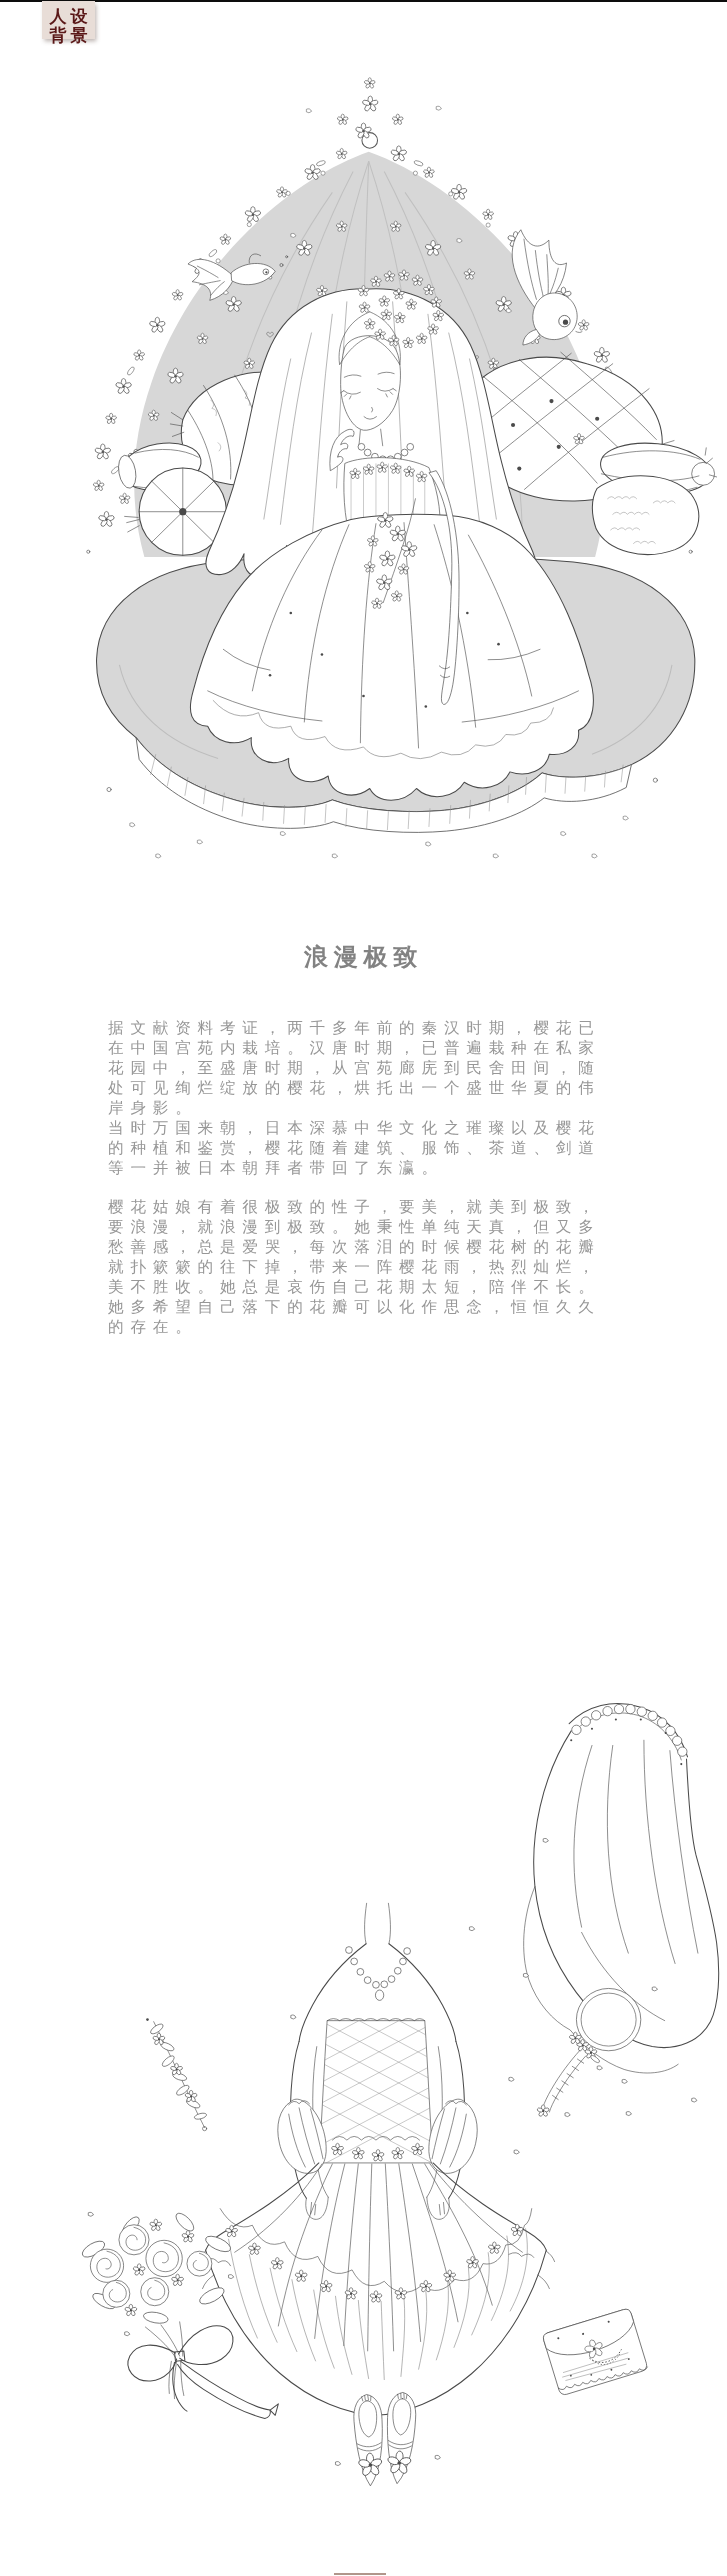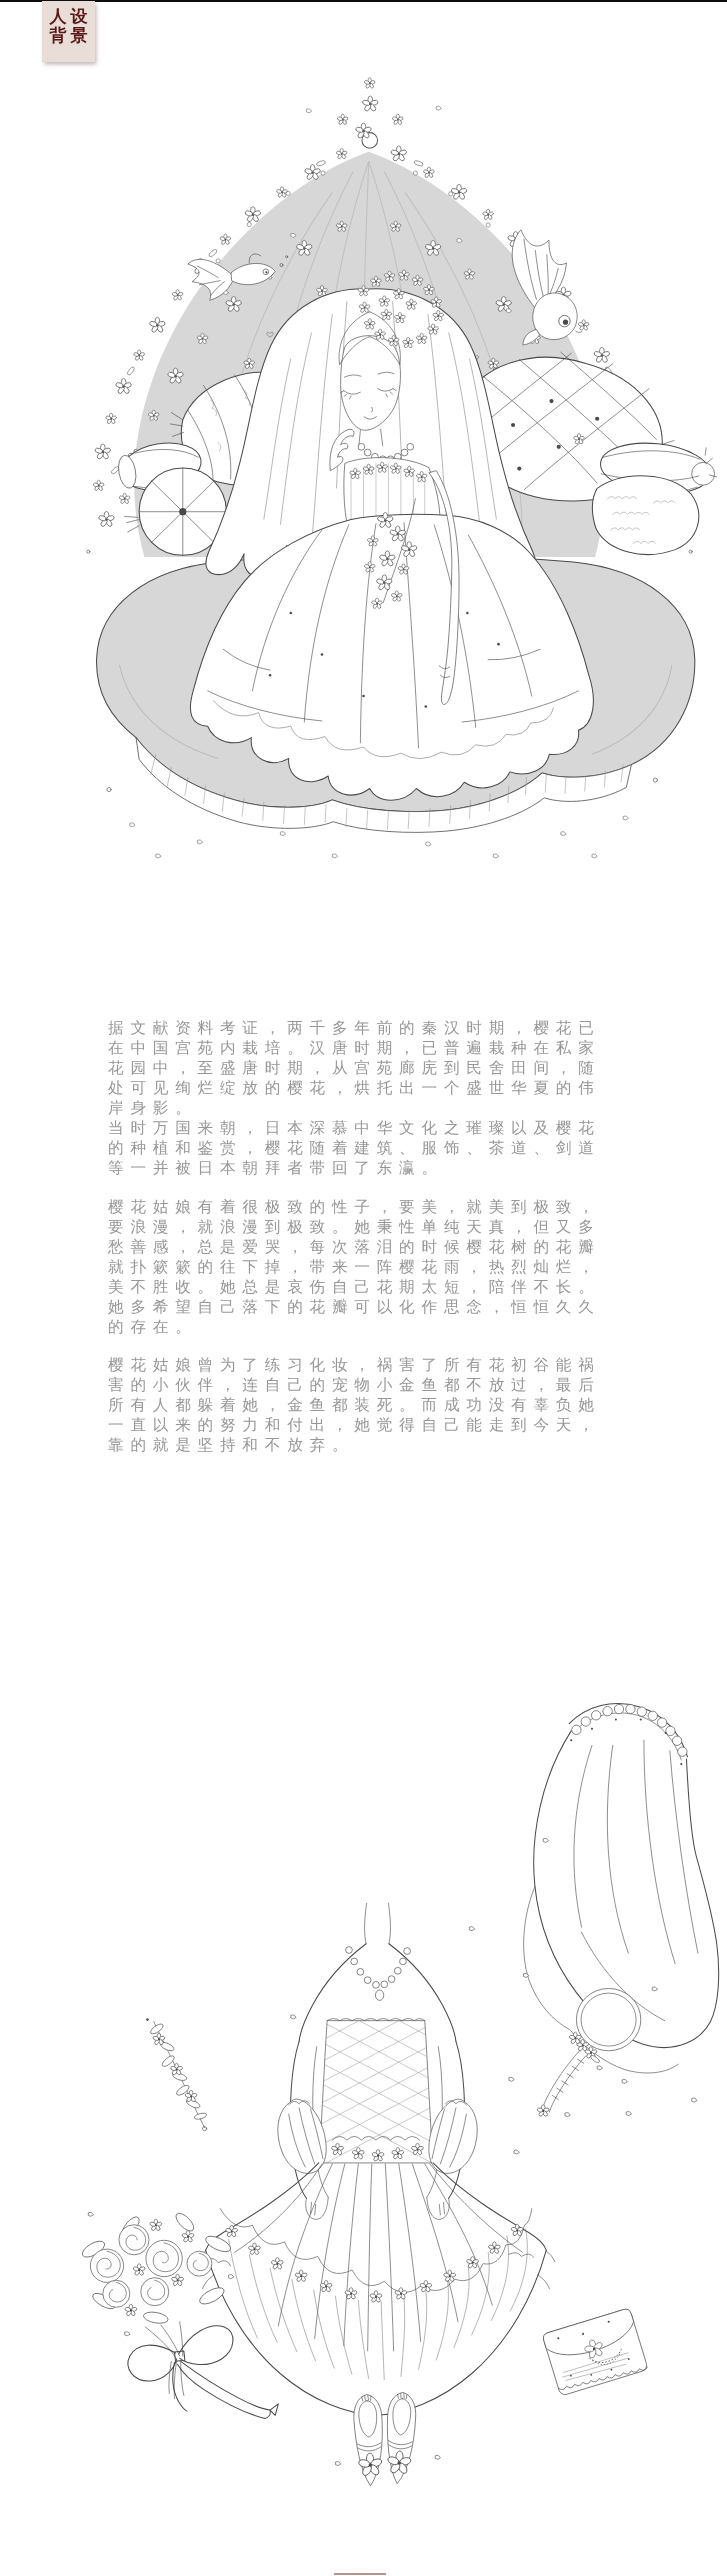--- a/index.html
+++ b/index.html
@@ -1,19 +1,19 @@
 <!DOCTYPE html>
 <html style="font-size:8.3px"><head>
 <meta charset="utf-8">
 <style>
   html,body{margin:0;padding:0;background:#fff;}
   body{font-family:"Liberation Sans","DejaVu Sans",sans-serif;}
   .page{position:relative;width:727px;height:2576px;background:#ffffff;overflow:hidden;}
   .top-bar{position:absolute;left:0;top:0;width:727px;height:2.1px;background:#0d0d0d;}
-  .badge{position:absolute;left:42px;top:1px;width:53px;height:61px;background:#e8ddd7;
+  .badge{position:absolute;left:42px;top:1px;width:53px;height:38px;background:#e8ddd7;
          box-shadow:2.1px 2.6px 4.2px rgba(110,90,85,.45);text-align:center;box-sizing:border-box;padding-top:6.2px;}
   .badge span{display:block;font-size:17px;font-weight:bold;line-height:19px;letter-spacing:4.2px;
          color:#5a1717;text-indent:4.2px;}
   .hero-wrap{position:absolute;left:0;top:0;width:727px;height:904px;}
   .title{position:absolute;left:0;top:941px;width:727px;margin:0;text-align:center;
          font-size:24px;font-weight:bold;letter-spacing:5.7px;color:#828282;}
   .story{position:absolute;left:95px;top:1005px;width:538px;}
   .story p{margin:13px;font-size:15.6px;line-height:20px;letter-spacing:6.8px;color:#979797;
          white-space:pre-line;text-align:left;}
   .story p + p{margin-top:18.7px;}
@@ -441,26 +441,26 @@
           <use href="#pt" x="300" y="1645"></use>
       <use href="#pt" x="1140" y="1645"></use>
       <circle cx="210" cy="1520" r="4" class="ln1"></circle>
           <circle cx="1262" cy="1502" r="4" class="ln1"></circle>
       <circle cx="170" cy="1062" r="3" class="ln1"></circle>
           <circle cx="1330" cy="1062" r="3" class="ln1"></circle>
     </g>
   </svg>
   </div>
 
+  <h1 class="title">浪漫极致</h1>
 
   <div class="story">
     <p>据文献资料考证，两千多年前的秦汉时期，樱花已在中国宫苑内栽培。汉唐时期，已普遍栽种在私家花园中，至盛唐时期，从宫苑廊庑到民舍田间，随处可见绚烂绽放的樱花，烘托出一个盛世华夏的伟岸身影。
 当时万国来朝，日本深慕中华文化之璀璨以及樱花的种植和鉴赏，樱花随着建筑、服饰、茶道、剑道等一并被日本朝拜者带回了东瀛。</p>
     <p>樱花姑娘有着很极致的性子，要美，就美到极致，要浪漫，就浪漫到极致。她秉性单纯天真，但又多愁善感，总是爱哭，每次落泪的时候樱花树的花瓣就扑簌簌的往下掉，带来一阵樱花雨，热烈灿烂，美不胜收。她总是哀伤自己花期太短，陪伴不长。她多希望自己落下的花瓣可以化作思念，恒恒久久的存在。</p>
-    <p>樱花姑娘曾为了练习化妆，祸害了所有花初谷能祸害的小伙伴，连自己的宠物小金鱼都不放过，最后所有人都躲着她，金鱼都装死。而成功没有辜负她一直以来的努力和付出，她觉得自己能走到今天，靠的就是坚持和不放弃。</p>
   </div>
 
   <div class="items-wrap">
   <svg width="727" height="883" viewBox="0 0 1400 1700">
     <defs>
       <g id="f3b" stroke="#4a4a4a" stroke-width="1.2" fill="#ffffff">
         <ellipse cx="0" cy="-6" rx="3.6" ry="5.8"></ellipse>
         <g transform="rotate(72)">
               <ellipse cx="0" cy="-6" rx="3.6" ry="5.8"></ellipse>
             </g>

